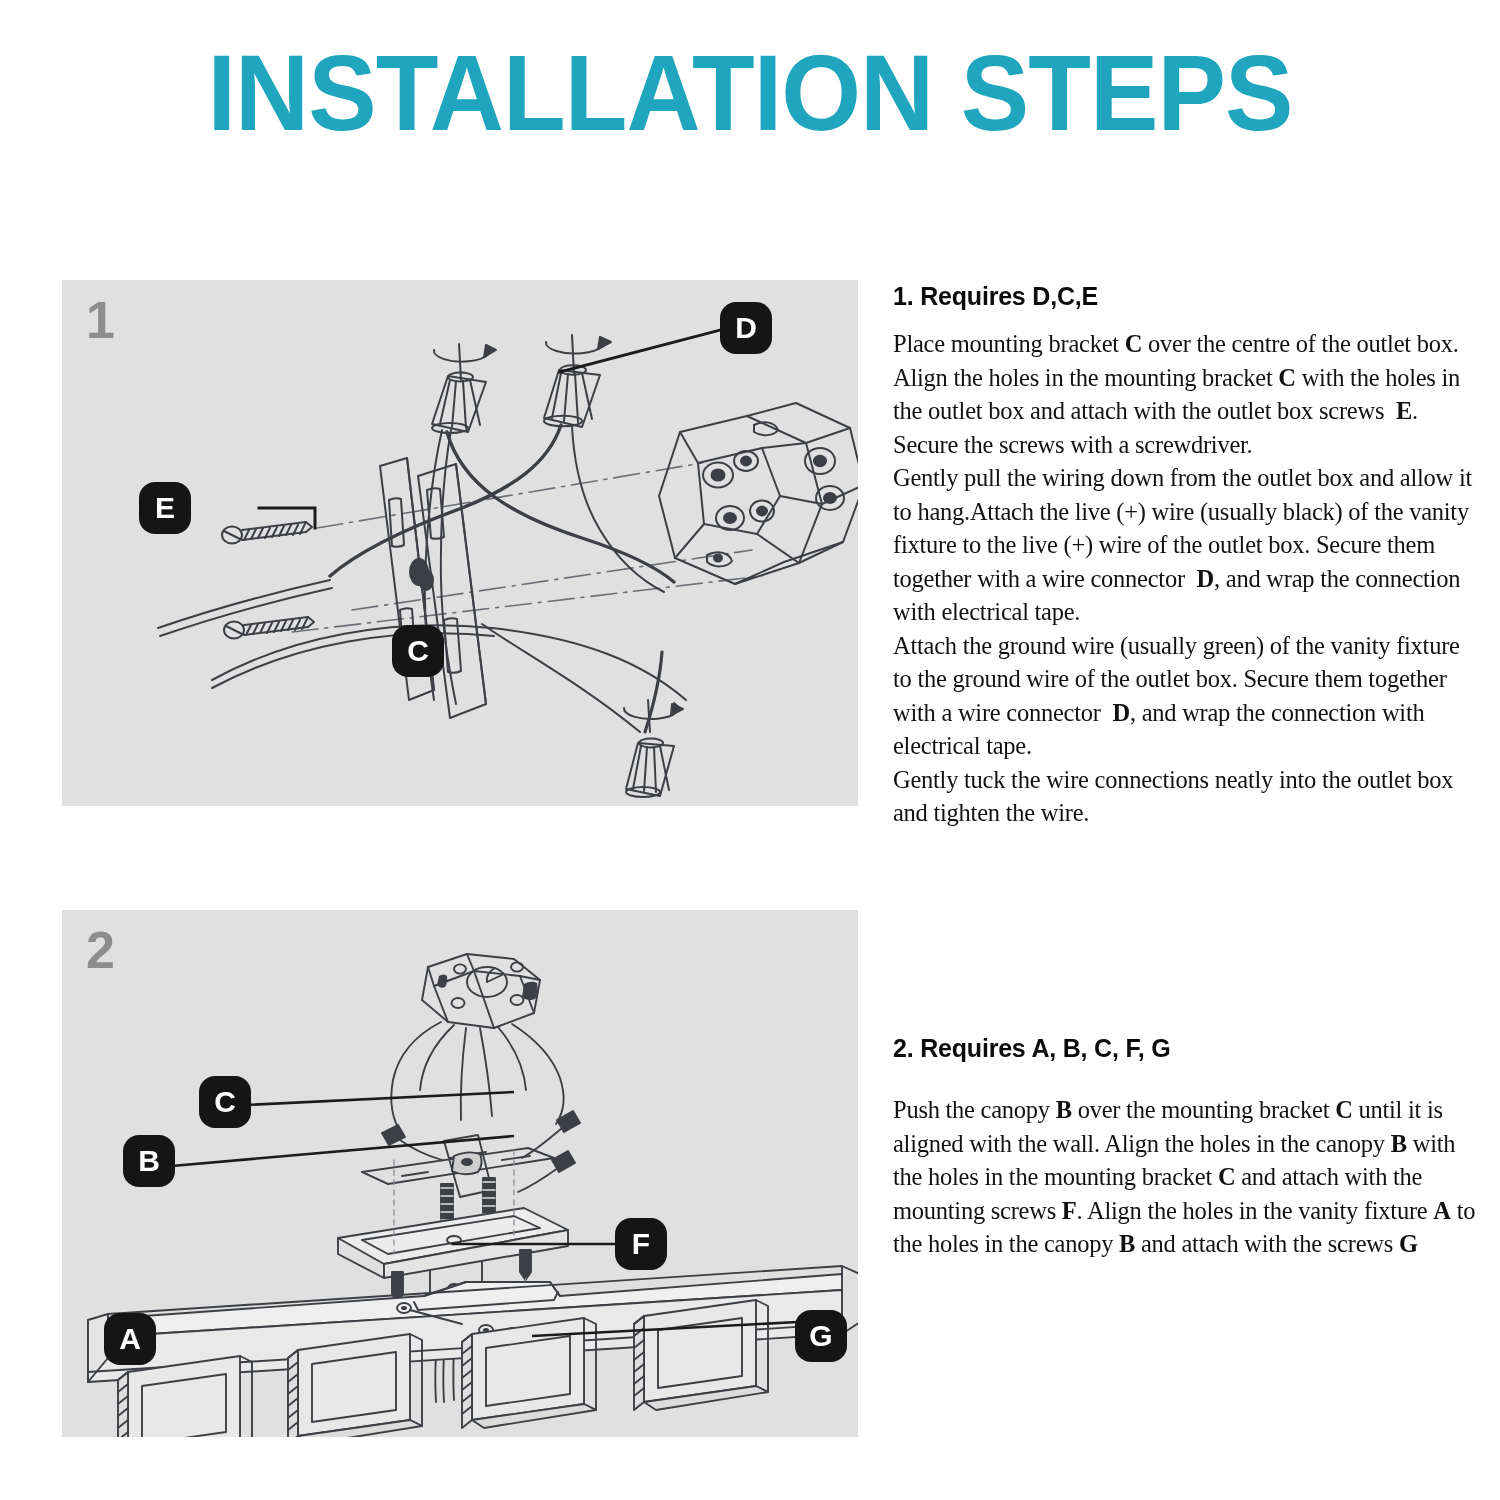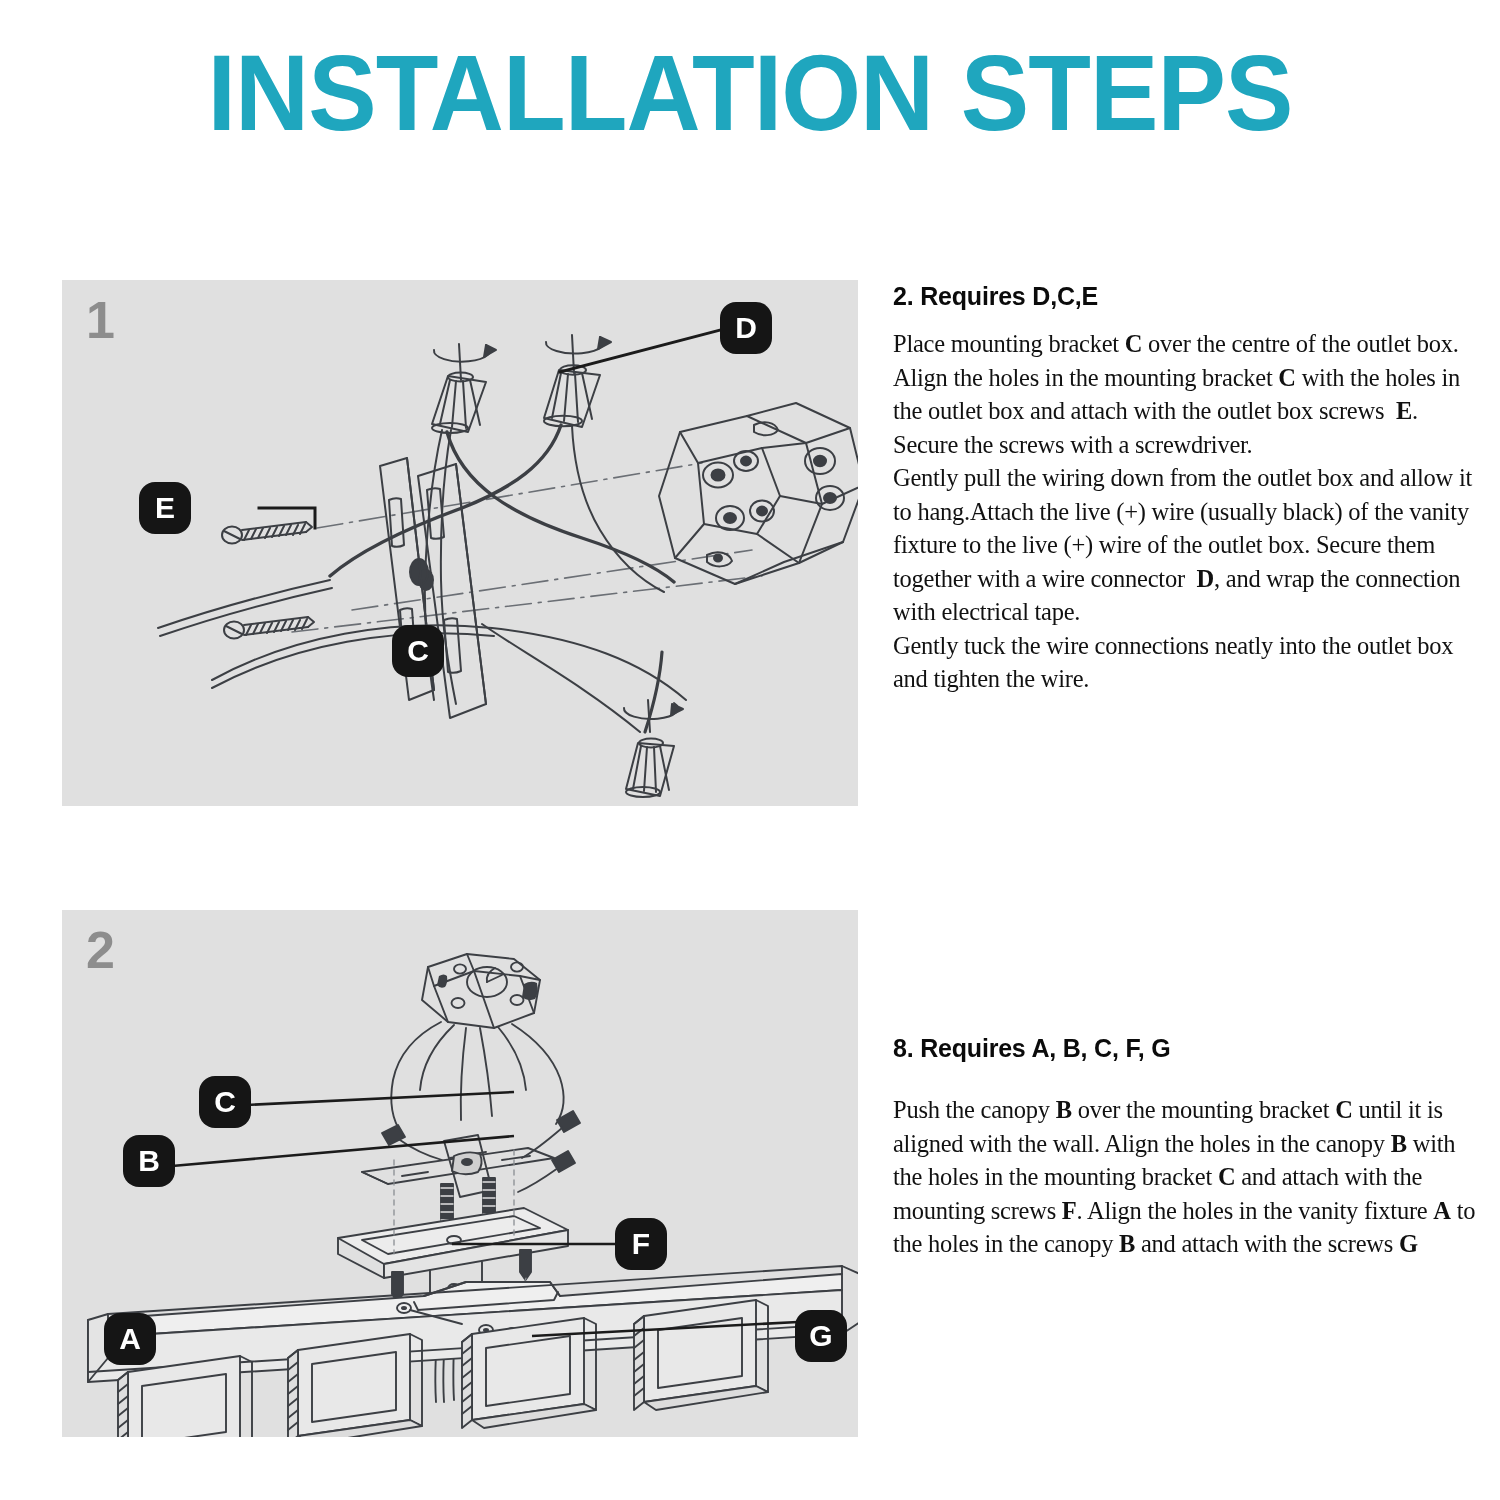--- a/index.html
+++ b/index.html
@@ -449,28 +449,29 @@
     </div>
     <div class="badge" style="left:733px; top:400px;">
       <span>G</span>
     </div>
     <div class="badge" style="left:42px; top:403px;">
       <span>A</span>
     </div>
   </div>
 
   <div class="textcol" id="sec1">
-    <div class="sec-head">2. Requires D,C,E</div>
+    <div class="sec-head">1. Requires D,C,E</div>
     <div class="sec-body">
       <p>Place mounting bracket <b>C</b> over the centre of the outlet box. Align the holes in the mounting bracket <b>C</b> with the holes in the outlet box and attach with the outlet box screws&nbsp; <b>E</b>. Secure the screws with a screwdriver.</p>
       <p>Gently pull the wiring down from the outlet box and allow it to hang.Attach the live (+) wire (usually black) of the vanity fixture to the live (+) wire of the outlet box. Secure them together with a wire connector&nbsp; <b>D</b>, and wrap the connection with electrical tape.</p>
+      <p>Attach the ground wire (usually green) of the vanity fixture to the ground wire of the outlet box. Secure them together with a wire connector&nbsp; <b>D</b>, and wrap the connection with electrical tape.</p>
       <p>Gently tuck the wire connections neatly into the outlet box and tighten the wire.</p>
     </div>
   </div>
 
   <div class="textcol" id="sec2">
-    <div class="sec-head">8. Requires A, B, C, F, G</div>
+    <div class="sec-head">2. Requires A, B, C, F, G</div>
     <div class="sec-body">
       <p>Push the canopy <b>B</b> over the mounting bracket <b>C</b> until it is aligned with the wall. Align the holes in the canopy <b>B</b> with the holes in the mounting bracket <b>C</b> and attach with the mounting screws <b>F</b>. Align the holes in the vanity fixture <b>A</b> to the holes in the canopy <b>B</b> and attach with the screws <b>G</b></p>
     </div>
   </div>
 
 </div>
 
 </body></html>

